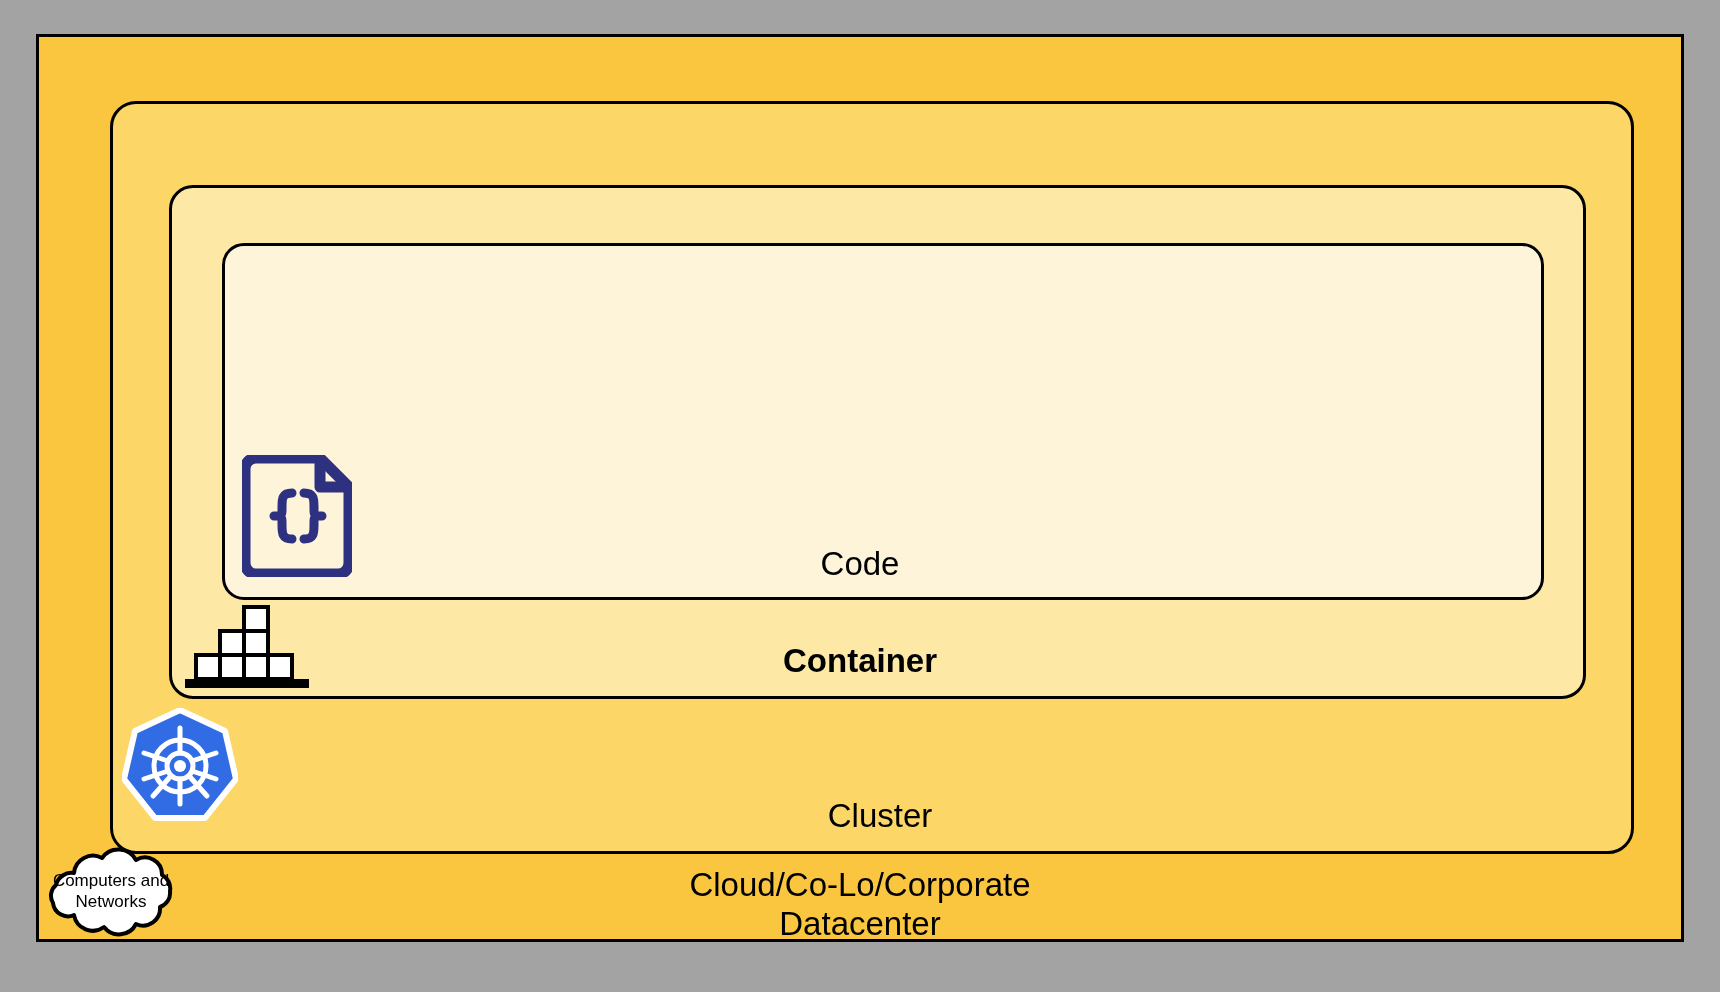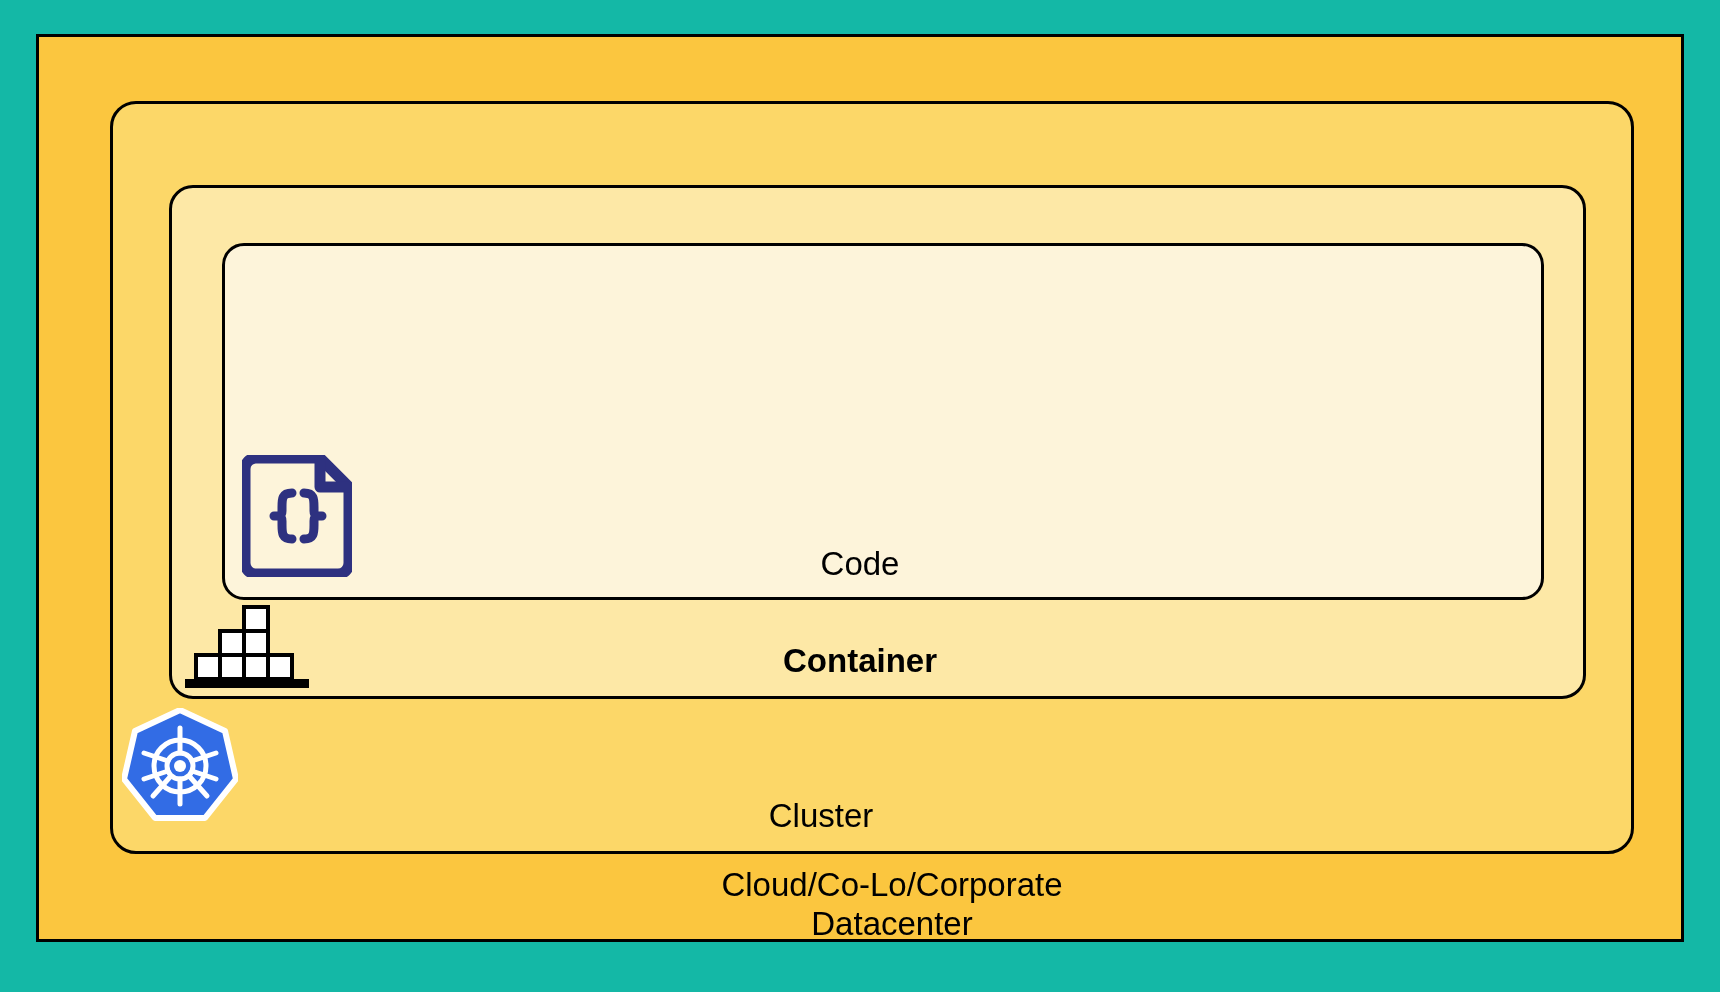--- a/index.html
+++ b/index.html
@@ -7,21 +7,21 @@
     padding: 0;
     background: #ffffff;
   }
   body {
     font-family: "Liberation Sans", sans-serif;
   }
   #canvas {
     position: relative;
     width: 1720px;
     height: 992px;
-    background: #14b8a6;
+    background: #a3a3a3;
     overflow: hidden;
   }
 
   
   .layer {
     position: absolute;
     box-sizing: border-box;
     border: 3px solid #000000;
   }
 
@@ -66,22 +66,22 @@
     position: absolute;
     color: #000000;
     font-size: 33px;
     line-height: 1.18;
     text-align: center;
     white-space: pre-line;
     transform: translateX(-50%);
   }
   .label-code      { left: 860px; top: 545px; }
   .label-container { left: 860px; top: 642px; font-weight: bold; }
-  .label-cluster   { left: 821px; top: 797px; text-align: right; }
-  .label-datacenter{ left: 860px; top: 866px; margin-left: 32px; }
+  .label-cluster   { left: 880px; top: 797px; text-align: right; }
+  .label-datacenter{ left: 860px; top: 866px; }
 
   
   .icon-code {
     position: absolute;
     left: 242px;
     top: 455px;
     width: 110px;
     height: 122px;
   }
 
@@ -191,14 +191,32 @@
         <line x1="70" y1="63" x2="94" y2="71"></line>
         <line x1="94" y1="45" x2="70" y2="53"></line>
         <line x1="46" y1="63" x2="22" y2="71"></line>
         <line x1="31" y1="88" x2="48" y2="69"></line>
         <line x1="85" y1="88" x2="68" y2="69"></line>
       </g>
       <circle cx="58" cy="58" r="6" fill="#ffffff"></circle>
     </svg>
   </div>
 
+  <div class="cloud-callout">
+    <svg viewBox="0 0 150 92" width="150" height="92" xmlns="http://www.w3.org/2000/svg">
+      <path d="M38 28
+               A19 19 0 0 1 66 13
+               A20 20 0 0 1 100 15
+               A17 17 0 0 1 126 30
+               A15 15 0 0 1 134 46
+               A15 15 0 0 1 124 62
+               A17 17 0 0 1 100 79
+               A19 19 0 0 1 68 82
+               A19 19 0 0 1 38 70
+               A15 15 0 0 1 17 58
+               A14 14 0 0 1 20 40
+               A16 16 0 0 1 38 28 Z" fill="#ffffff" stroke="#000000" stroke-width="4" stroke-linejoin="round"></path>
+    </svg>
+    <div class="cloud-text">Computers and
+Networks</div>
+  </div>
 
 </div>
 
 </body></html>

